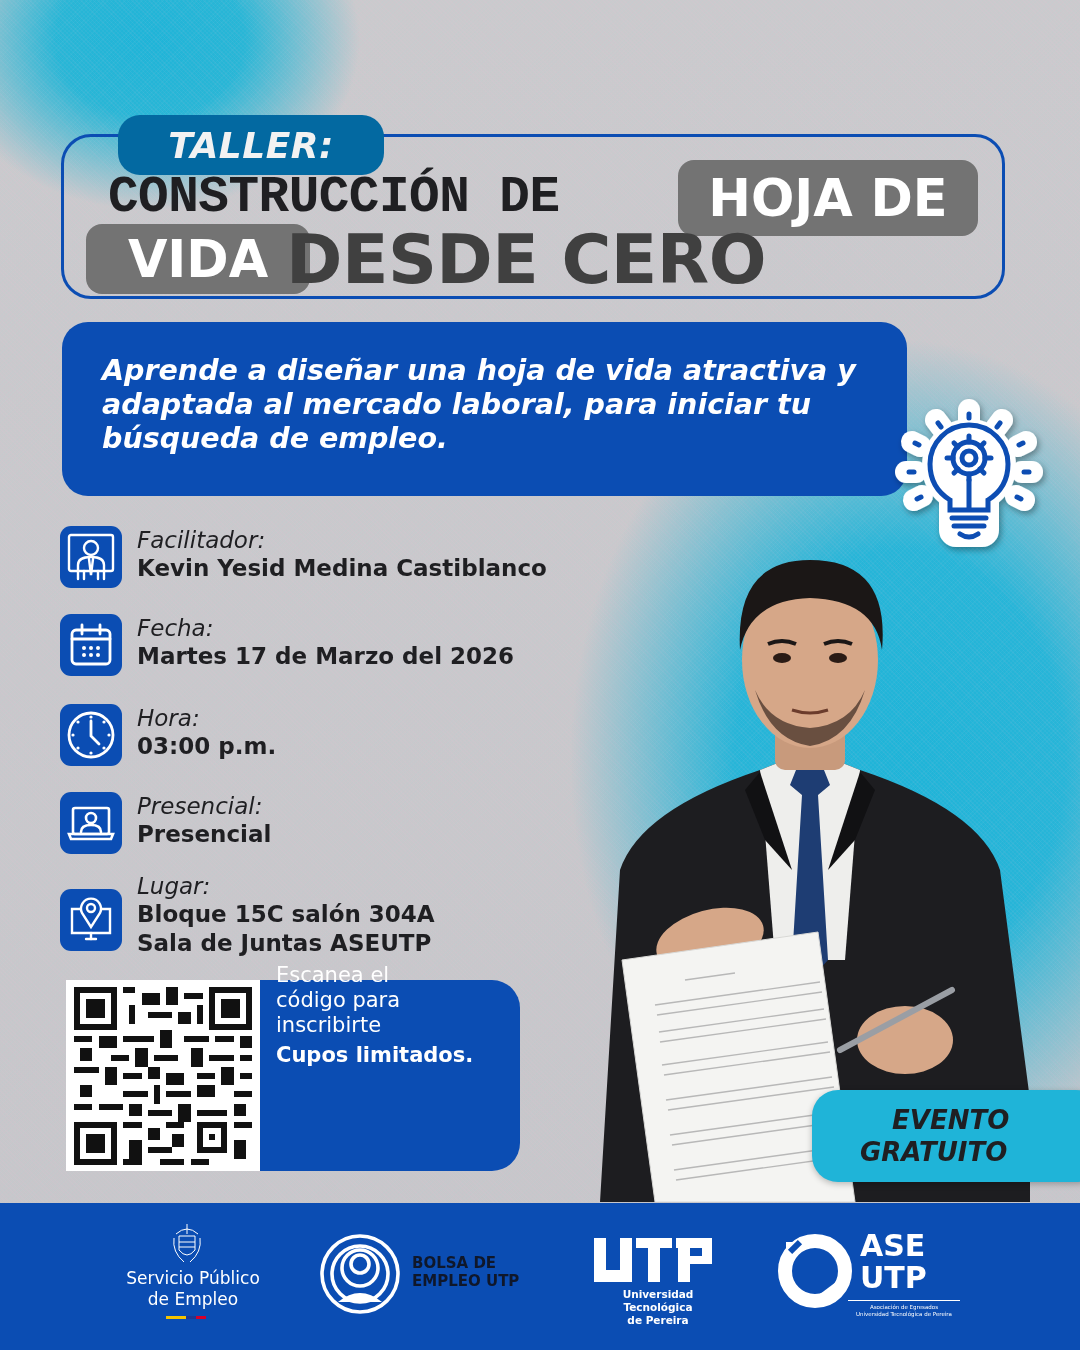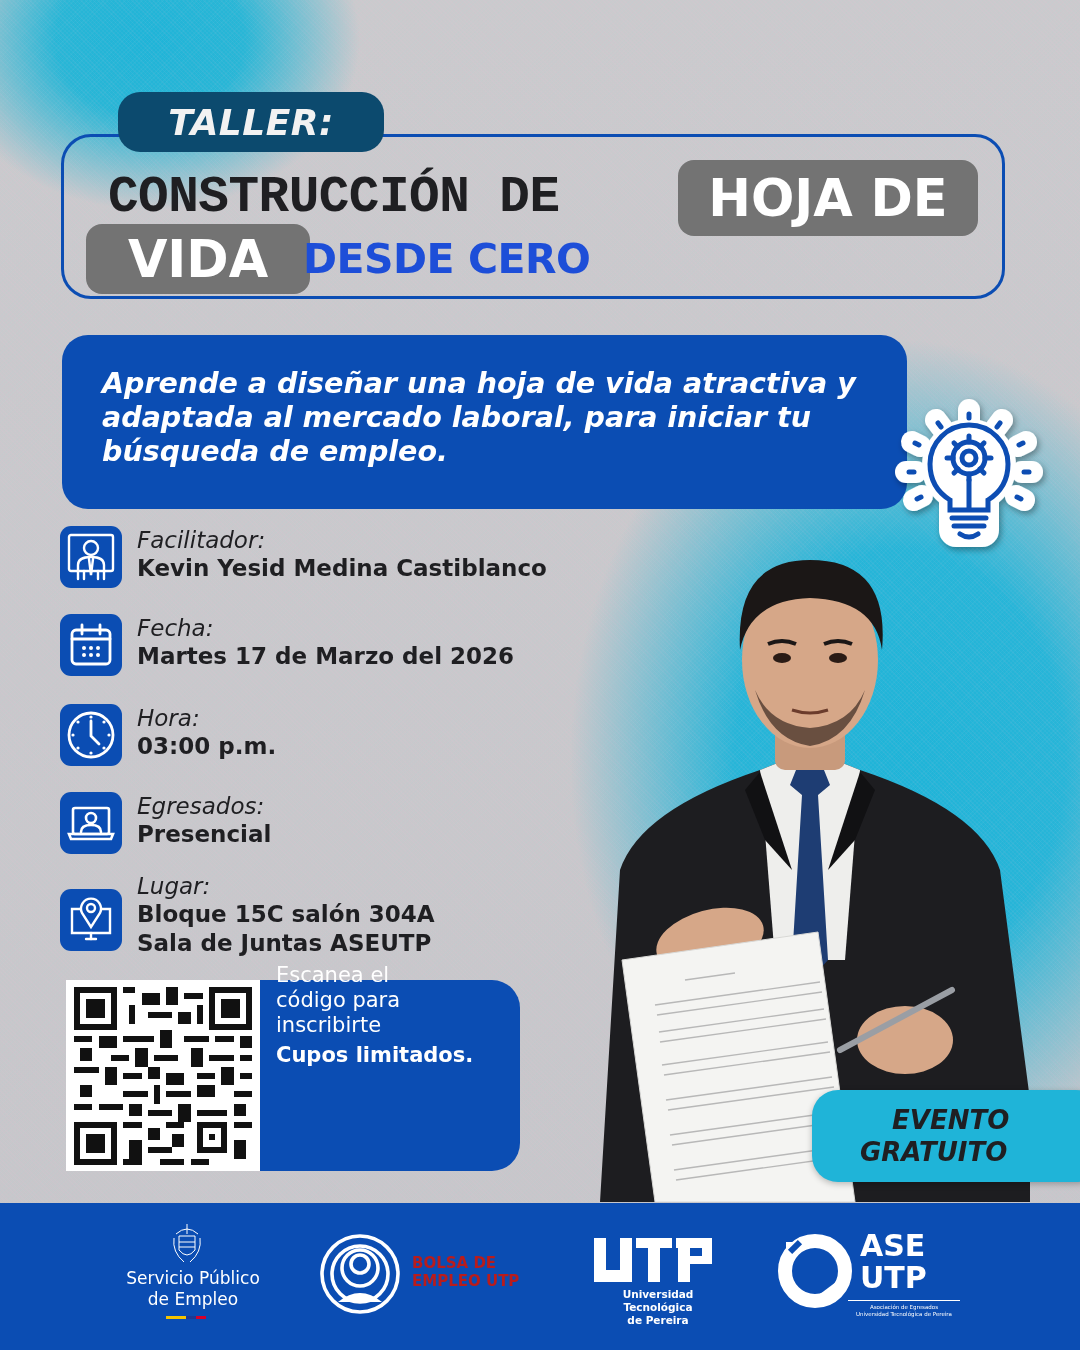--- a/index.html
+++ b/index.html
@@ -23,50 +23,49 @@
       repeating-linear-gradient(-45deg, rgba(160,220,220,0.06) 0 1px, transparent 1px 3px);
     pointer-events: none;
   }
 
   
   .title-frame {
     position: absolute; left: 61px; top: 134px; width: 944px; height: 165px;
     border: 3px solid #0b4db3; border-radius: 30px;
   }
   .taller-pill {
-    position: absolute; left: 118px; top: 92px; width: 266px; height: 60px;
-    background: #0c4a6e; border-radius: 22px;
+    position: absolute; left: 118px; top: 115px; width: 266px; height: 60px;
+    background: #0369a1; border-radius: 22px;
     display: flex; align-items: center; justify-content: center;
     color: #f2f2f2; font-weight: bold; font-style: italic; font-size: 36px; letter-spacing: 0.5px;
   }
   .title-line1 {
     position: absolute; left: 108px; top: 162px; height: 70px;
     font-size: 51px; font-weight: bold; color: #1f1f22; letter-spacing: -0.5px;
     display: flex; align-items: center; font-family: Liberation Mono, monospace;
   }
   .hl {
     background: #737373; color: #fff; border-radius: 16px; padding: 0 18px;
     display: inline-flex; align-items: center; height: 74px;
   }
   .hl-hoja { position: absolute; left: 678px; top: 160px; width: 300px; height: 76px;
     font-size: 51px; font-weight: bold; justify-content: center; }
   .hl-vida { position: absolute; left: 86px; top: 224px; width: 224px; height: 70px;
     font-size: 51px; font-weight: bold; justify-content: center; }
   .title-line2 {
-    position: absolute; left: 303px; top: 224px; height: 70px;
-    font-size: 41px; font-weight: bold; color: #1d4ed8; letter-spacing: -0.5px;
+    position: absolute; left: 286px; top: 224px; height: 70px;
+    font-size: 68px; font-weight: bold; color: #404040; letter-spacing: -0.5px;
     display: flex; align-items: center;
   }
 
   
   .desc {
     position: absolute; left: 62px; top: 322px; width: 845px; height: 174px;
     background: #0b4db3; border-radius: 26px;
     padding: 32px 52px 0 40px;
-    margin-top: 13px;
   }
   .desc p {
     color: #fff; font-style: italic; font-weight: bold; font-size: 28.5px; line-height: 34px; width: 830px;
   }
   .bulb {
     position: absolute; left: 888px; top: 396px; width: 162px; height: 162px;
   }
 
   
   .info { position: absolute; left: 60px; display: flex; align-items: center; }
@@ -104,21 +103,21 @@
   .evento div { font-weight: bold; font-style: italic; font-size: 26px; color: #1f1f22; line-height: 32px; }
   .evento .e1 { padding-left: 32px; }
 
   
   .footer { position: absolute; left: 0; top: 1203px; width: 1080px; height: 147px; background: #0b4db3; }
   .logo { position: absolute; color: #fff; }
   .spe-text { position: absolute; left: 118px; top: 1268px; width: 150px; text-align: center;
     font-size: 17px; line-height: 21px; color: #fff; }
   .flag { position: absolute; left: 166px; top: 1316px; width: 40px; height: 3px; display: flex; }
   .flag span { height: 3px; }
-  .bolsa-text { position: absolute; left: 412px; top: 1254px; color: #b91c1c; font-weight: bold; font-size: 15px; line-height: 18px; }
+  .bolsa-text { position: absolute; left: 412px; top: 1254px; color: #0f172a; font-weight: bold; font-size: 15px; line-height: 18px; }
   .utp-sub { position: absolute; left: 588px; top: 1288px; width: 140px; text-align: center; color: #fff;
     font-weight: bold; font-size: 10.5px; line-height: 13px; }
   .ase-t { position: absolute; left: 860px; top: 1230px; color: #fff; font-weight: bold; font-size: 30px; line-height: 32px; }
   .ase-sub { position: absolute; left: 848px; top: 1300px; width: 112px; text-align: center; color: #fff; font-size: 5.5px; line-height: 7px; border-top: 1px solid #fff; padding-top: 3px; }
 </style>
 </head>
 <body>
 
 <div class="bg"></div>
 <div class="noise"></div>
@@ -248,21 +247,21 @@
 <div class="info" style="top:792px">
   <div class="ico">
     <svg width="50" height="50" viewBox="0 0 50 50" fill="none" stroke="#fff" stroke-width="2.6" stroke-linecap="round">
       <rect x="7" y="10" width="36" height="26" rx="2"></rect>
       <path d="M3 36 L47 36 L45 41 L5 41 Z"></path>
       <circle cx="25" cy="20" r="5"></circle>
       <path d="M15 34 Q15 27 25 27 Q35 27 35 34"></path>
     </svg>
   </div>
   <div class="txt">
-    <div class="lbl">Egresados:</div>
+    <div class="lbl">Presencial:</div>
     <div class="val">Presencial</div>
   </div>
 </div>
 
 <div class="info" style="top:880px">
   <div class="ico" style="margin-top:2px">
     <svg width="50" height="50" viewBox="0 0 50 50" fill="none" stroke="#fff" stroke-width="2.4" stroke-linecap="round">
       <path d="M14 14 L6 14 L6 38 L44 38 L44 14 L36 14"></path>
       <line x1="20" y1="44" x2="30" y2="44"></line>
         <line x1="25" y1="38" x2="25" y2="44"></line>

